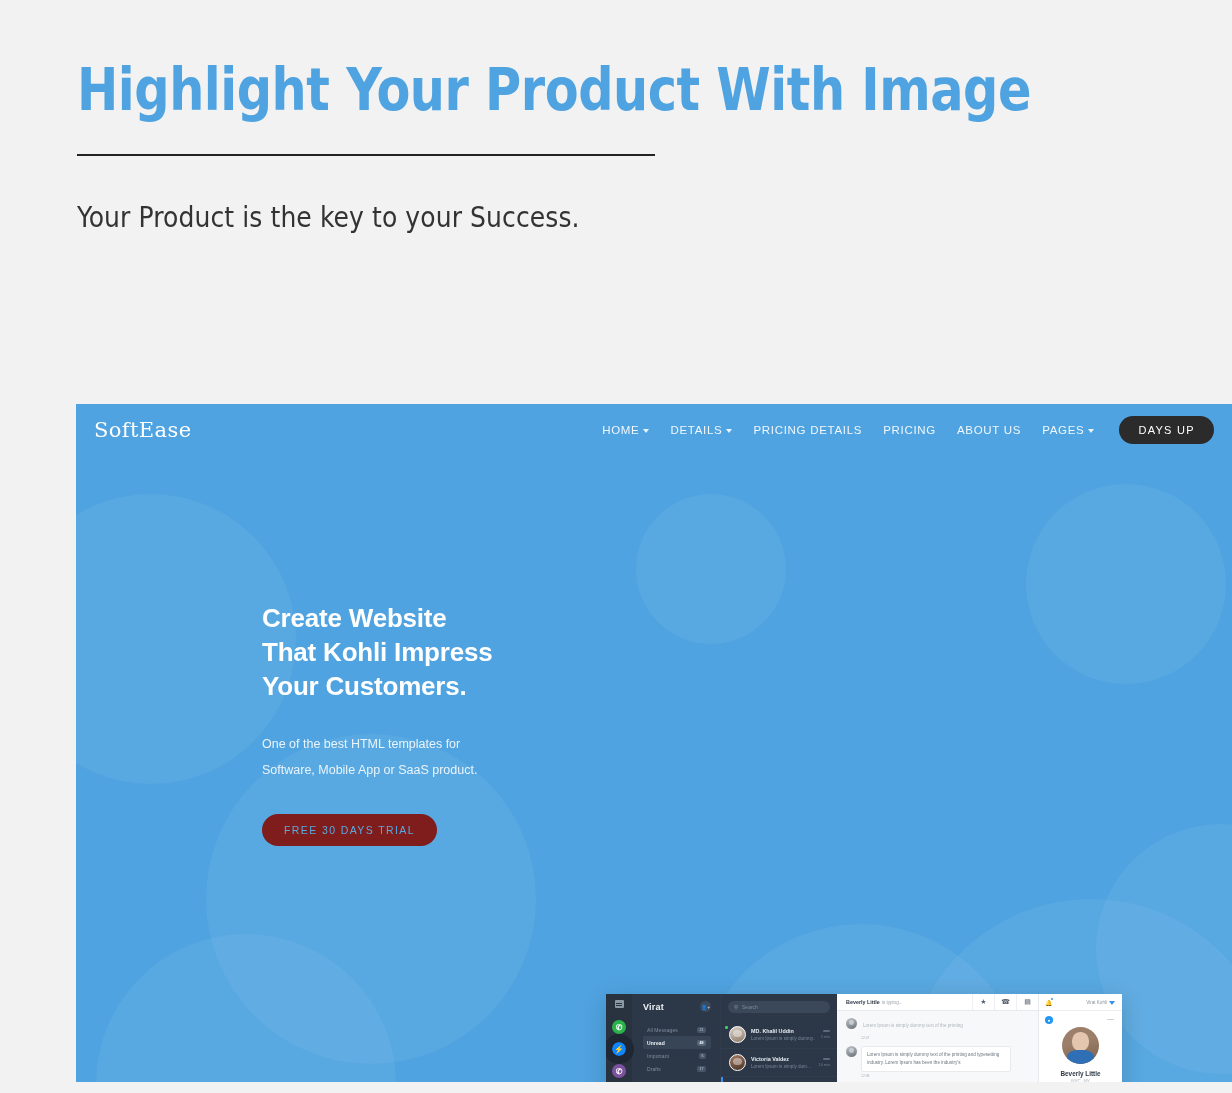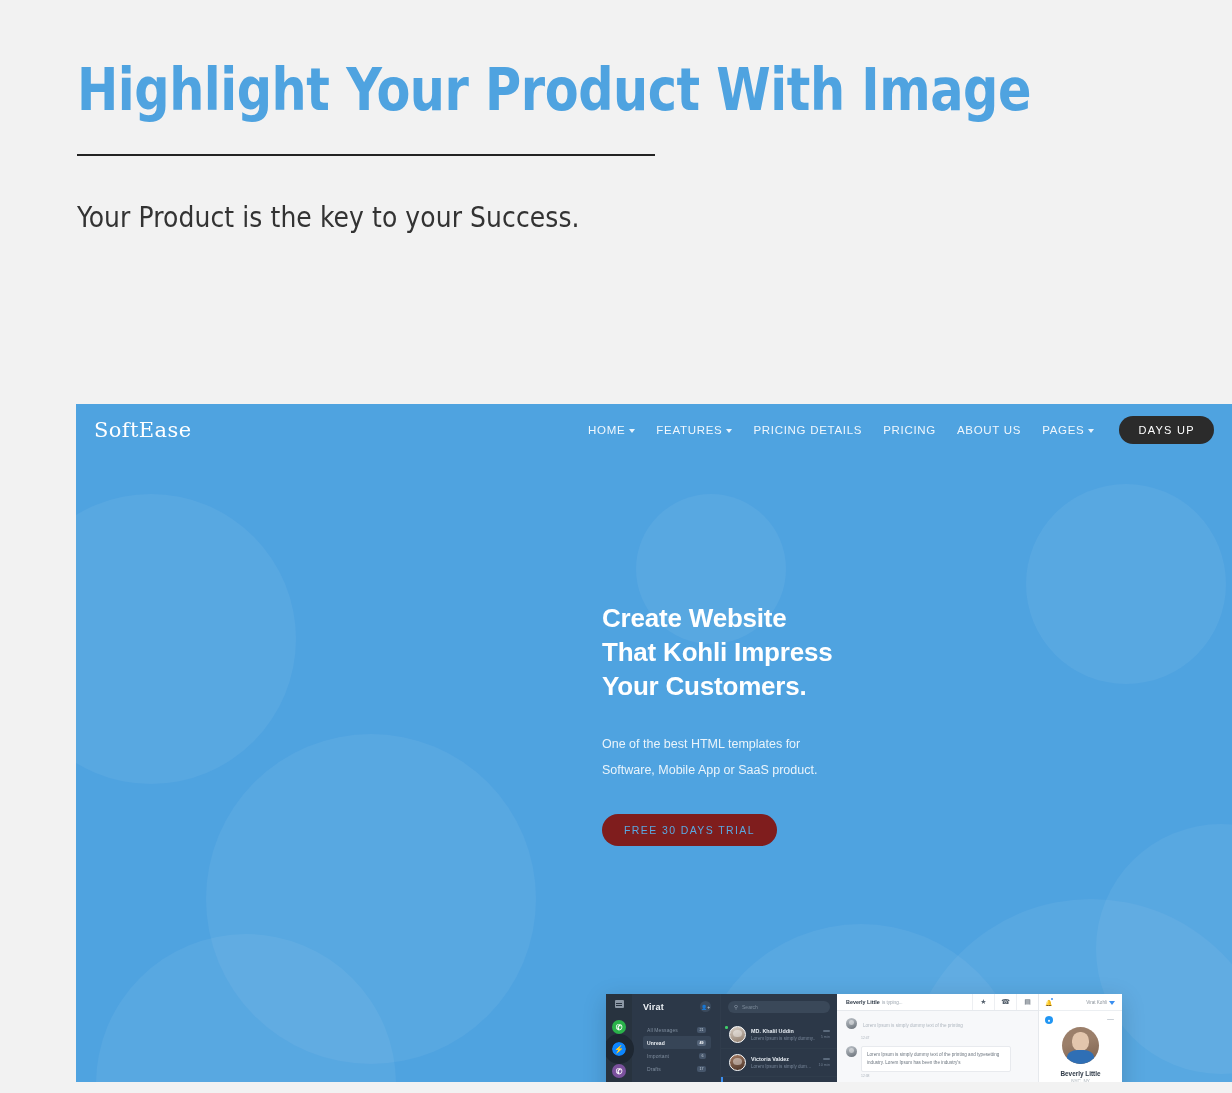--- a/index.html
+++ b/index.html
@@ -105,21 +105,20 @@
     cursor: pointer;
     font-family: inherit;
     margin-left: 4px;
   }
 
   
   .hero-body {
     position: relative; z-index: 2;
     display: flex;
     padding: 145px 0 0 186px;
-    justify-content: center;
   }
   .hero-copy { width: 290px; flex: none; }
   .hero-h1 {
     font-size: 26px;
     font-weight: bold;
     color: #ffffff;
     line-height: 1.31;
     letter-spacing: -0.2px;
   }
   .hero-p {
@@ -368,21 +367,21 @@
   </div>
 
   <div class="navbar">
     <div class="brand">SoftEase</div>
     <div class="nav-right">
       <div class="nav-item">
         <span>HOME</span>
         <span class="caret"></span>
       </div>
       <div class="nav-item">
-        <span>FEATURES</span>
+        <span>DETAILS</span>
         <span class="caret"></span>
       </div>
       <div class="nav-item">
         <span>PRICING DETAILS</span>
       </div>
       <div class="nav-item">
         <span>PRICING</span>
       </div>
       <div class="nav-item">
         <span>ABOUT US</span>

